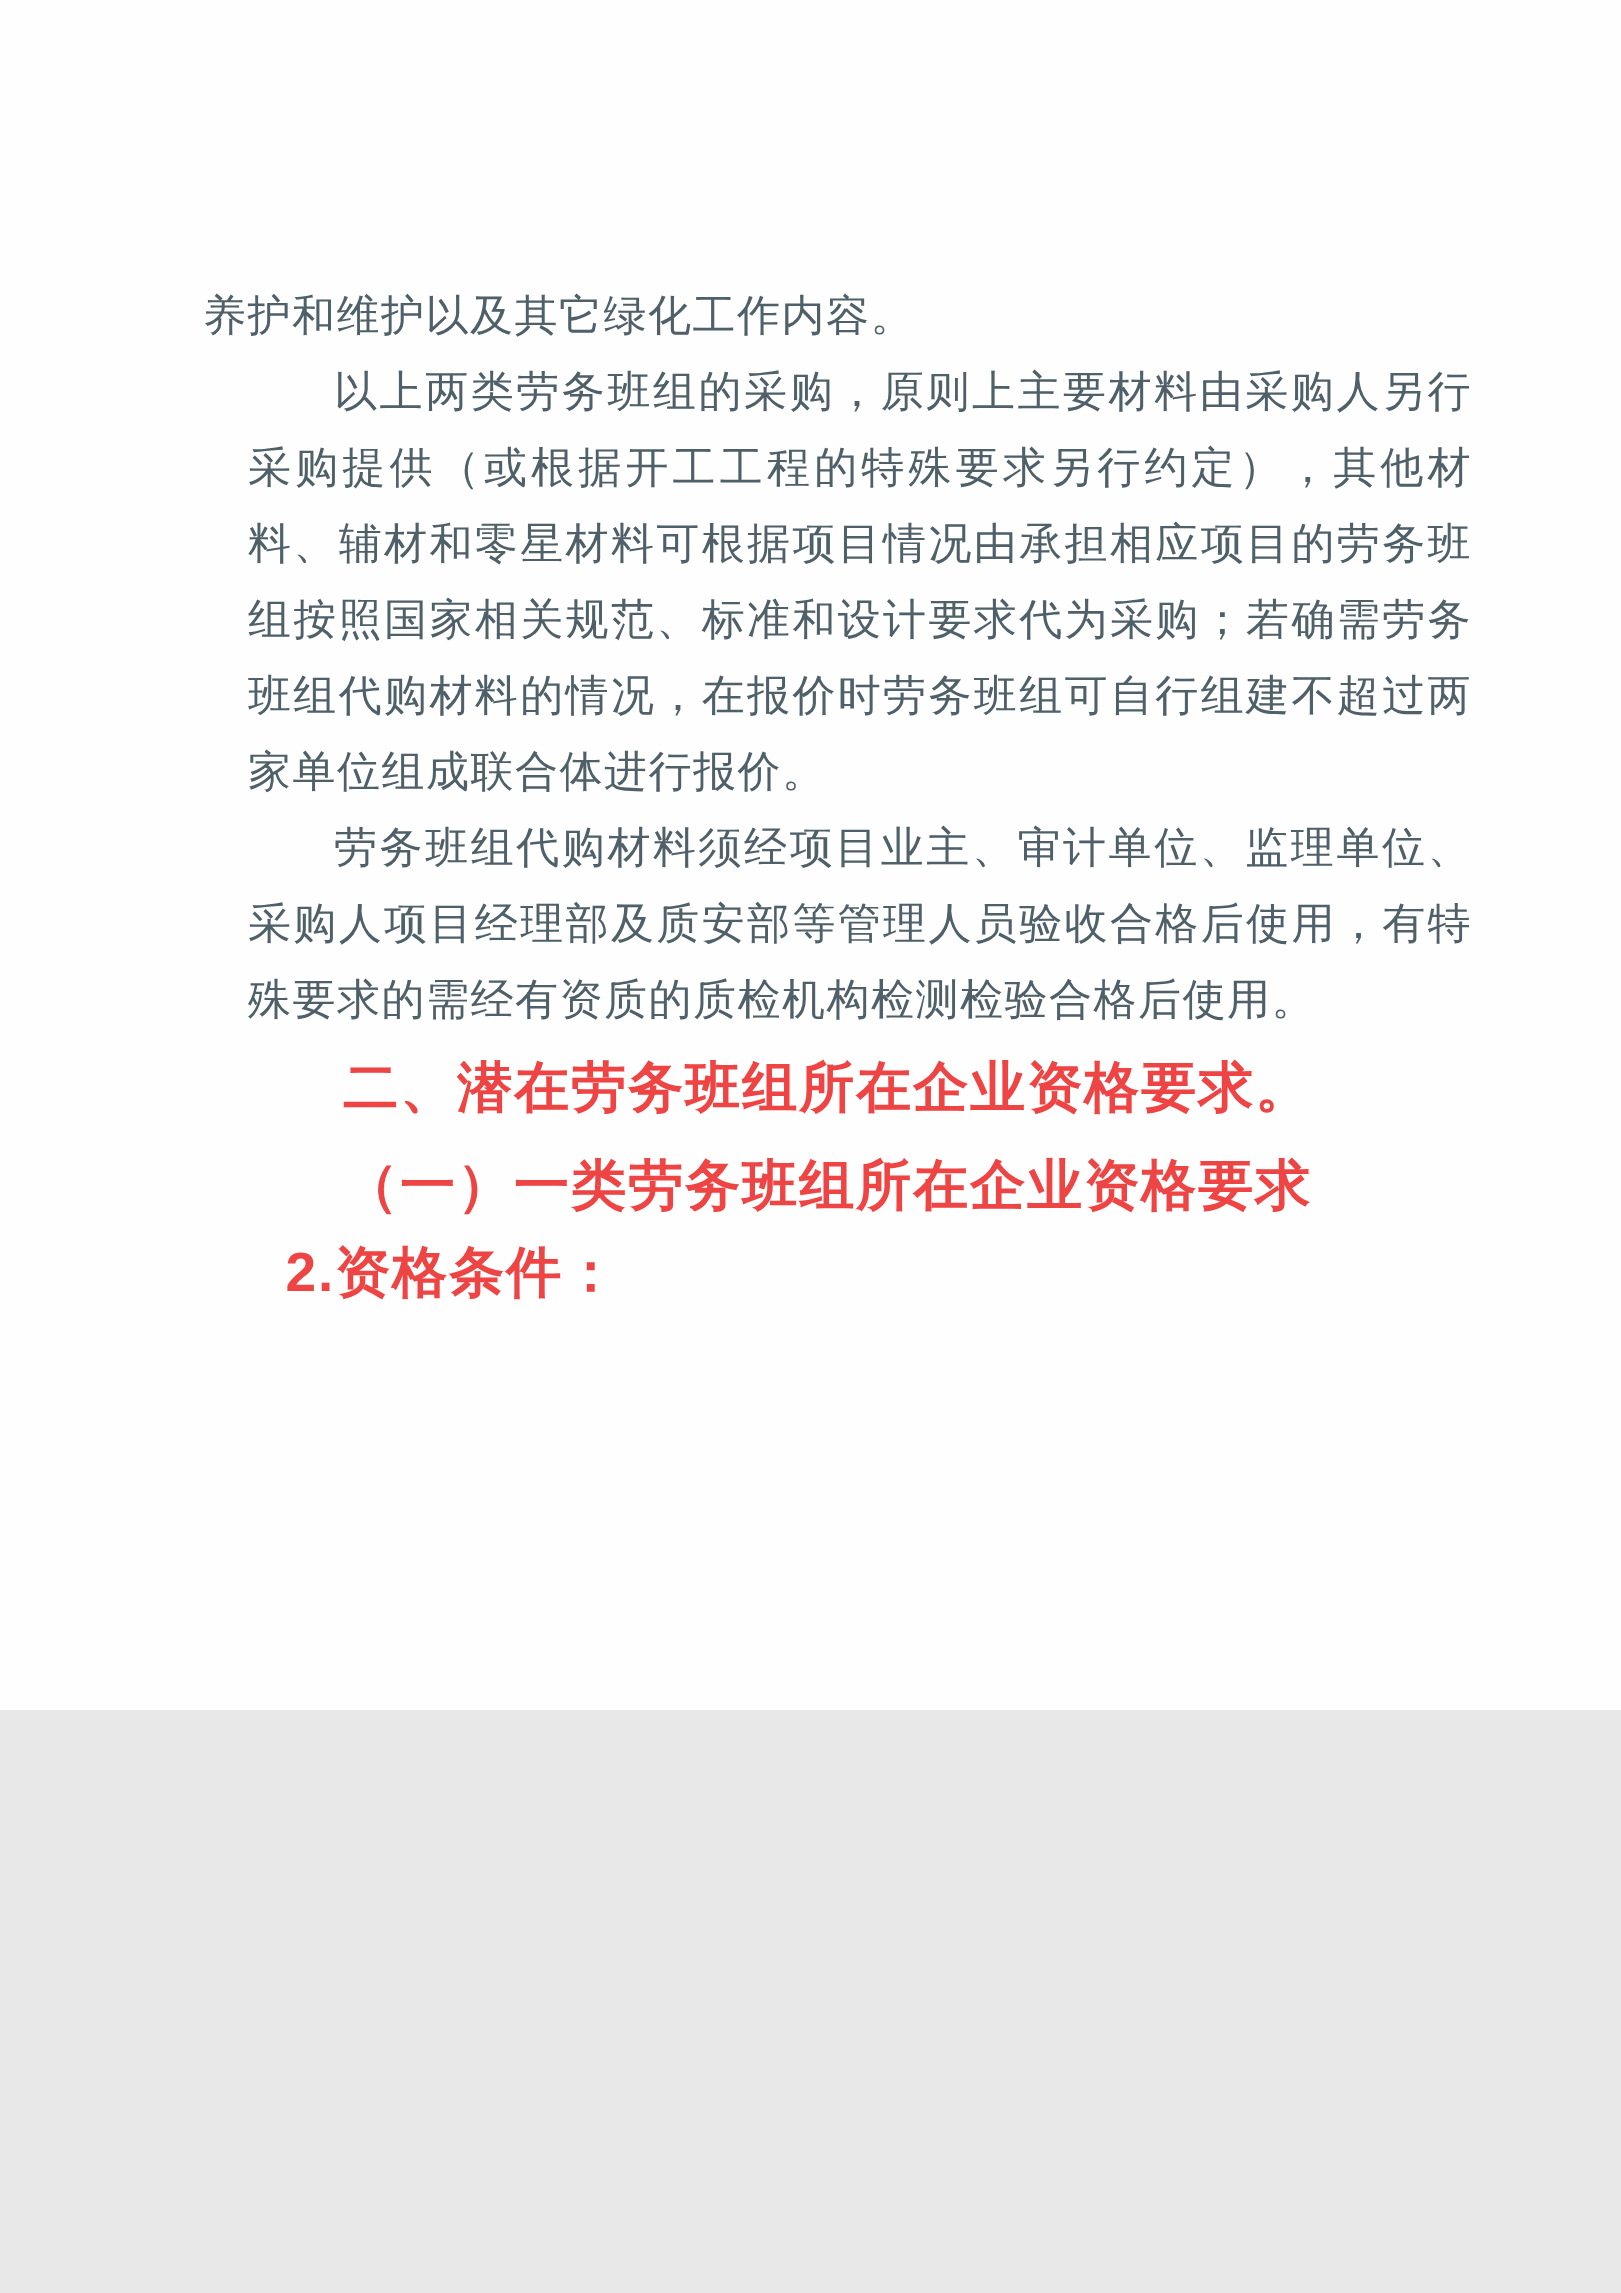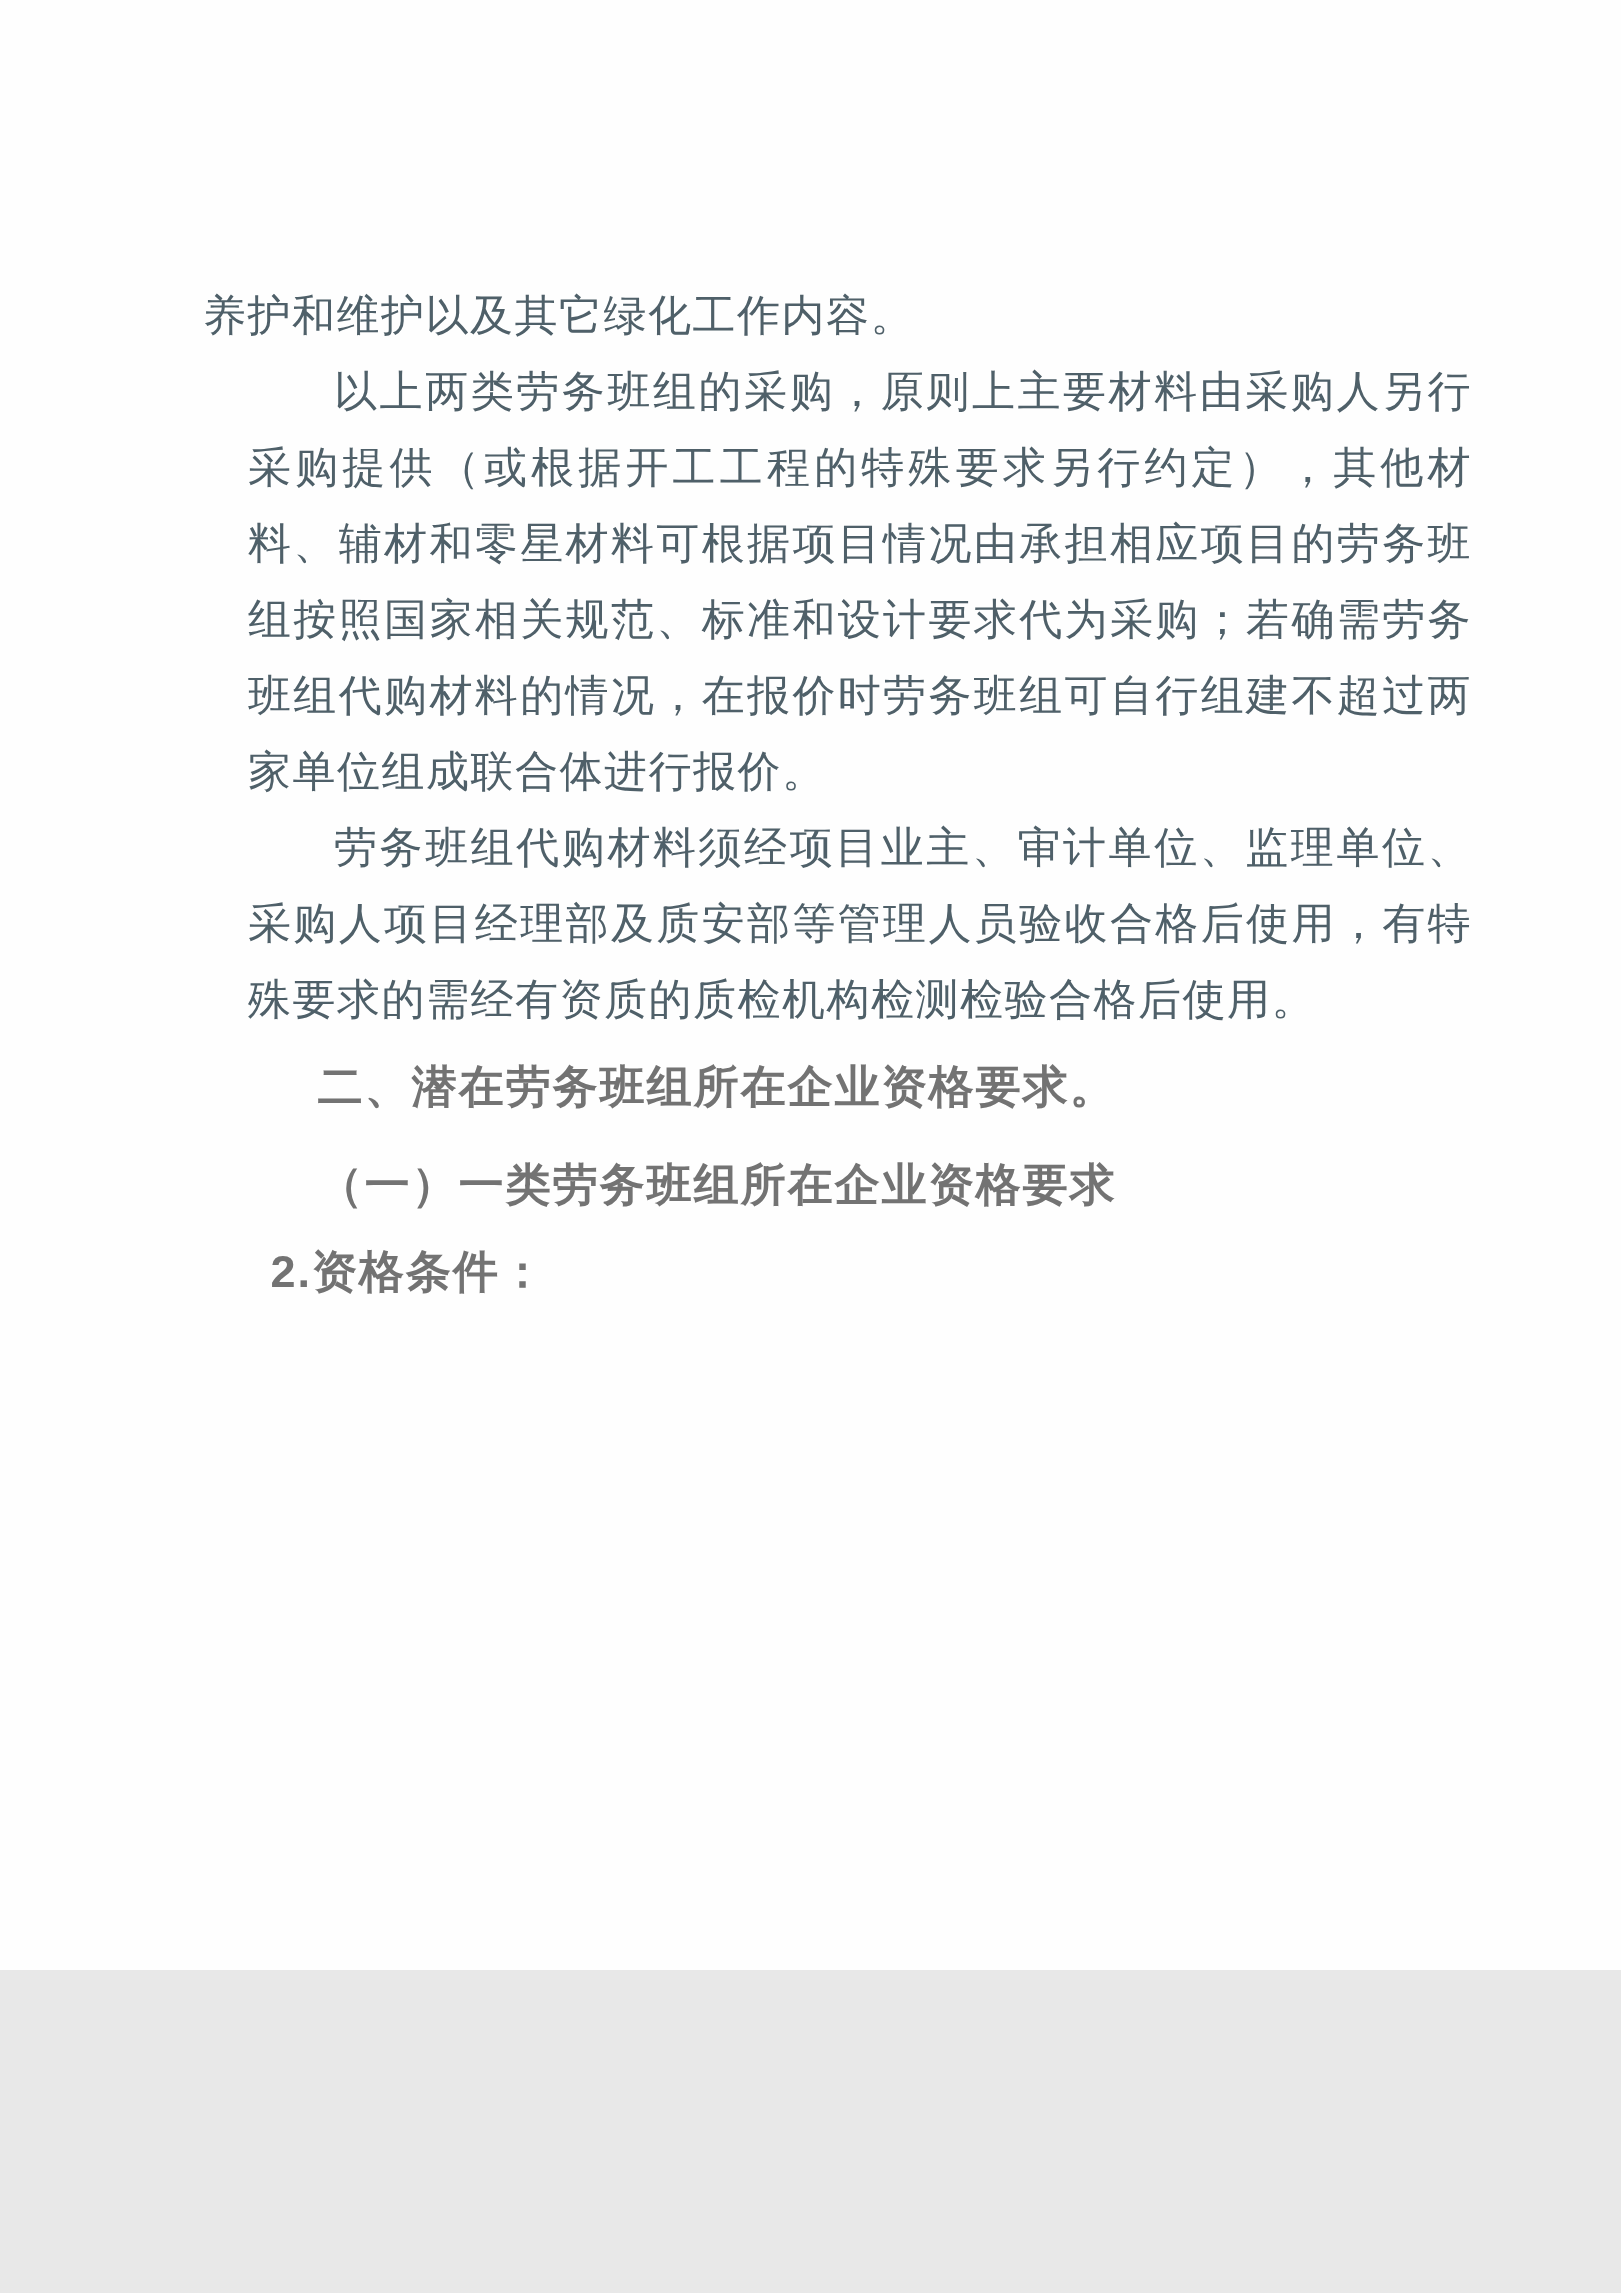--- a/index.html
+++ b/index.html
@@ -3,21 +3,21 @@
 <meta charset="utf-8">
 <style>
   html, body {
     margin: 0;
     padding: 0;
     background: #e8e8e8;
   }
   .page {
     position: relative;
     width: 1621px;
-    height: 1970px;
+    height: 1710px;
     margin: 0 auto;
     background: #fefefe;
     overflow: hidden;
     font-family: "Liberation Serif", serif;
   }
   .content {
     position: absolute;
     left: 203px;
     top: 278px;
     width: 1269px;
@@ -32,22 +32,22 @@
     margin: 0;
   }
   .para {
     text-indent: 0;
   }
   .para.indent-body { text-indent: 2em; margin-left: 45px; }
   .para.indent-num  { text-indent: 1.55em; }
   .heading {
     font-family: "Liberation Sans", sans-serif;
     font-weight: bold;
-    color: #737373;
-    font-size: 45px;
+    color: #ef4444;
+    font-size: 55px;
     letter-spacing: 2px;
   }
   .heading.big {
     line-height: 98px;
     text-indent: 2.55em;
   }
   .heading.inline-num {
     line-height: 76px;
     text-indent: 1.5em;
   }

